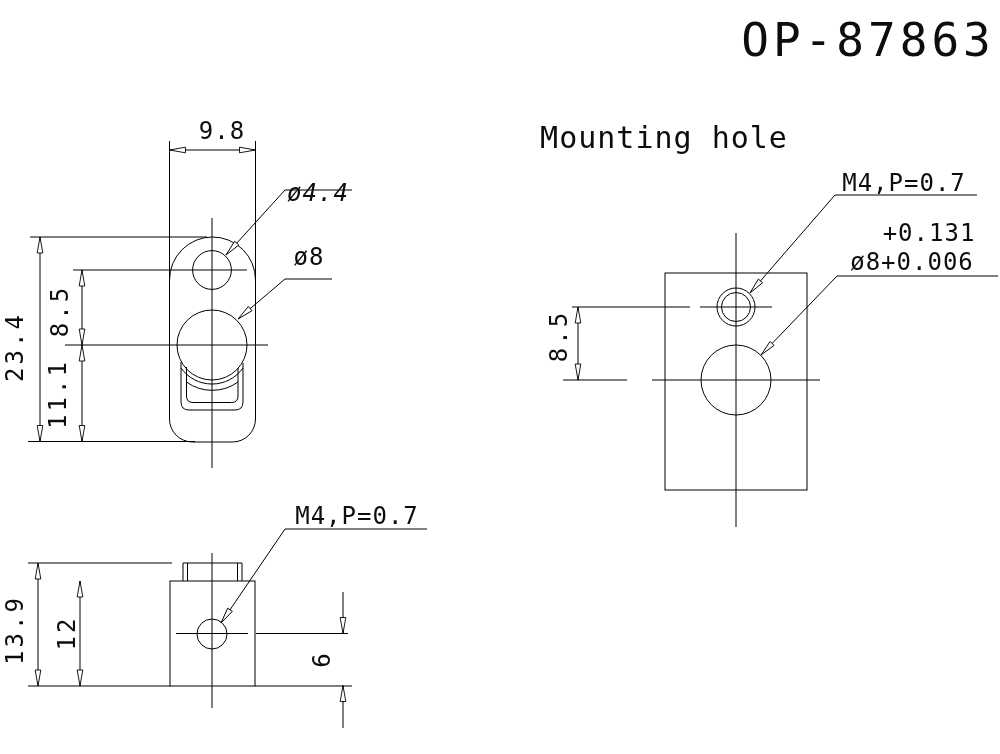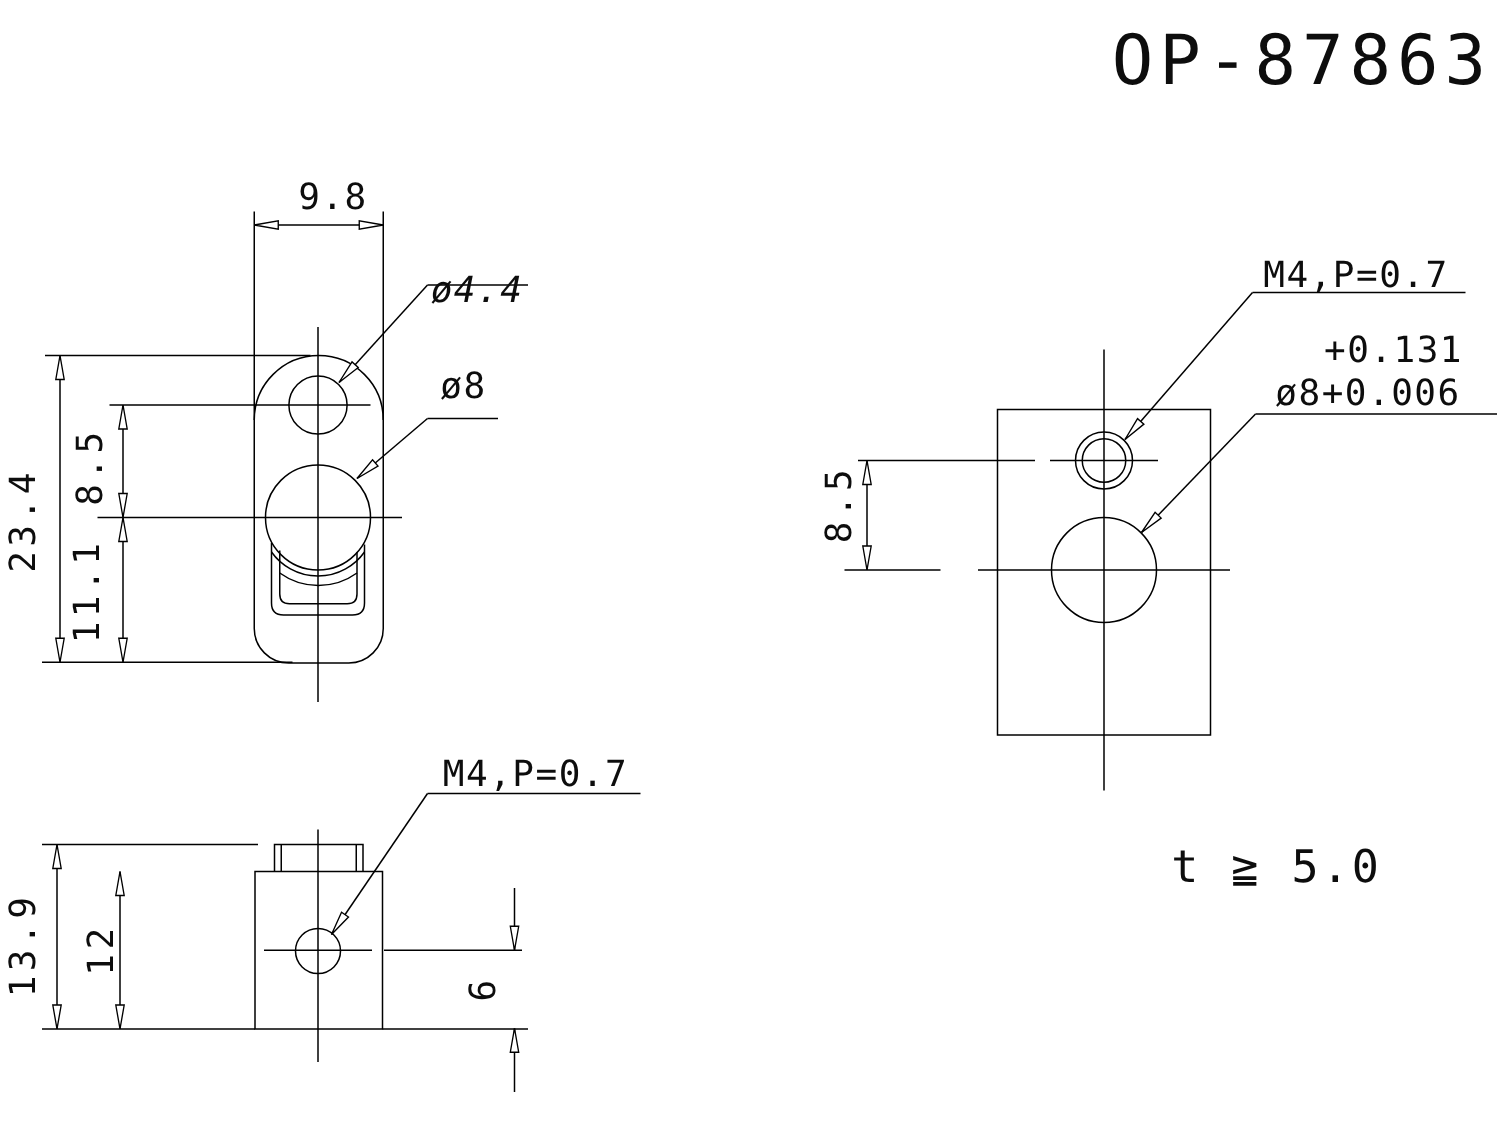--- a/index.html
+++ b/index.html
@@ -133,22 +133,22 @@
       </g>
       <g>
         <line class="ln" x1="837" y1="276" x2="998" y2="276"></line>
         <line class="ln arr-end" x1="837" y1="276" x2="761" y2="355"></line>
       </g>
     </g>
   </svg>
 
   <div class="lbl t-title" style="left:868px; top:40px;">OP-87863</div>
 
+  <div class="lbl t-heading" style="left:664px; top:138px;">Mounting hole</div>
 
-  <div class="lbl t-note" style="left:851px; top:579px;">t ≧ 5.0</div>
 
   <div class="lbl t-dim" style="left:222px; top:131px;">9.8</div>
   <div class="lbl t-dim vert" style="left:15px; top:347px;">23.4</div>
   <div class="lbl t-dim vert" style="left:60px; top:311px;">8.5</div>
   <div class="lbl t-dim vert" style="left:58px; top:394px;">11.1</div>
   <div class="lbl t-dim" style="left:318px; top:193px;font-style:italic;">ø4.4</div>
   <div class="lbl t-dim" style="left:309px; top:257px;">ø8</div>
 
   <div class="lbl t-dim" style="left:357px; top:516px;">M4,P=0.7</div>
   <div class="lbl t-dim vert" style="left:15px; top:630px;">13.9</div>

